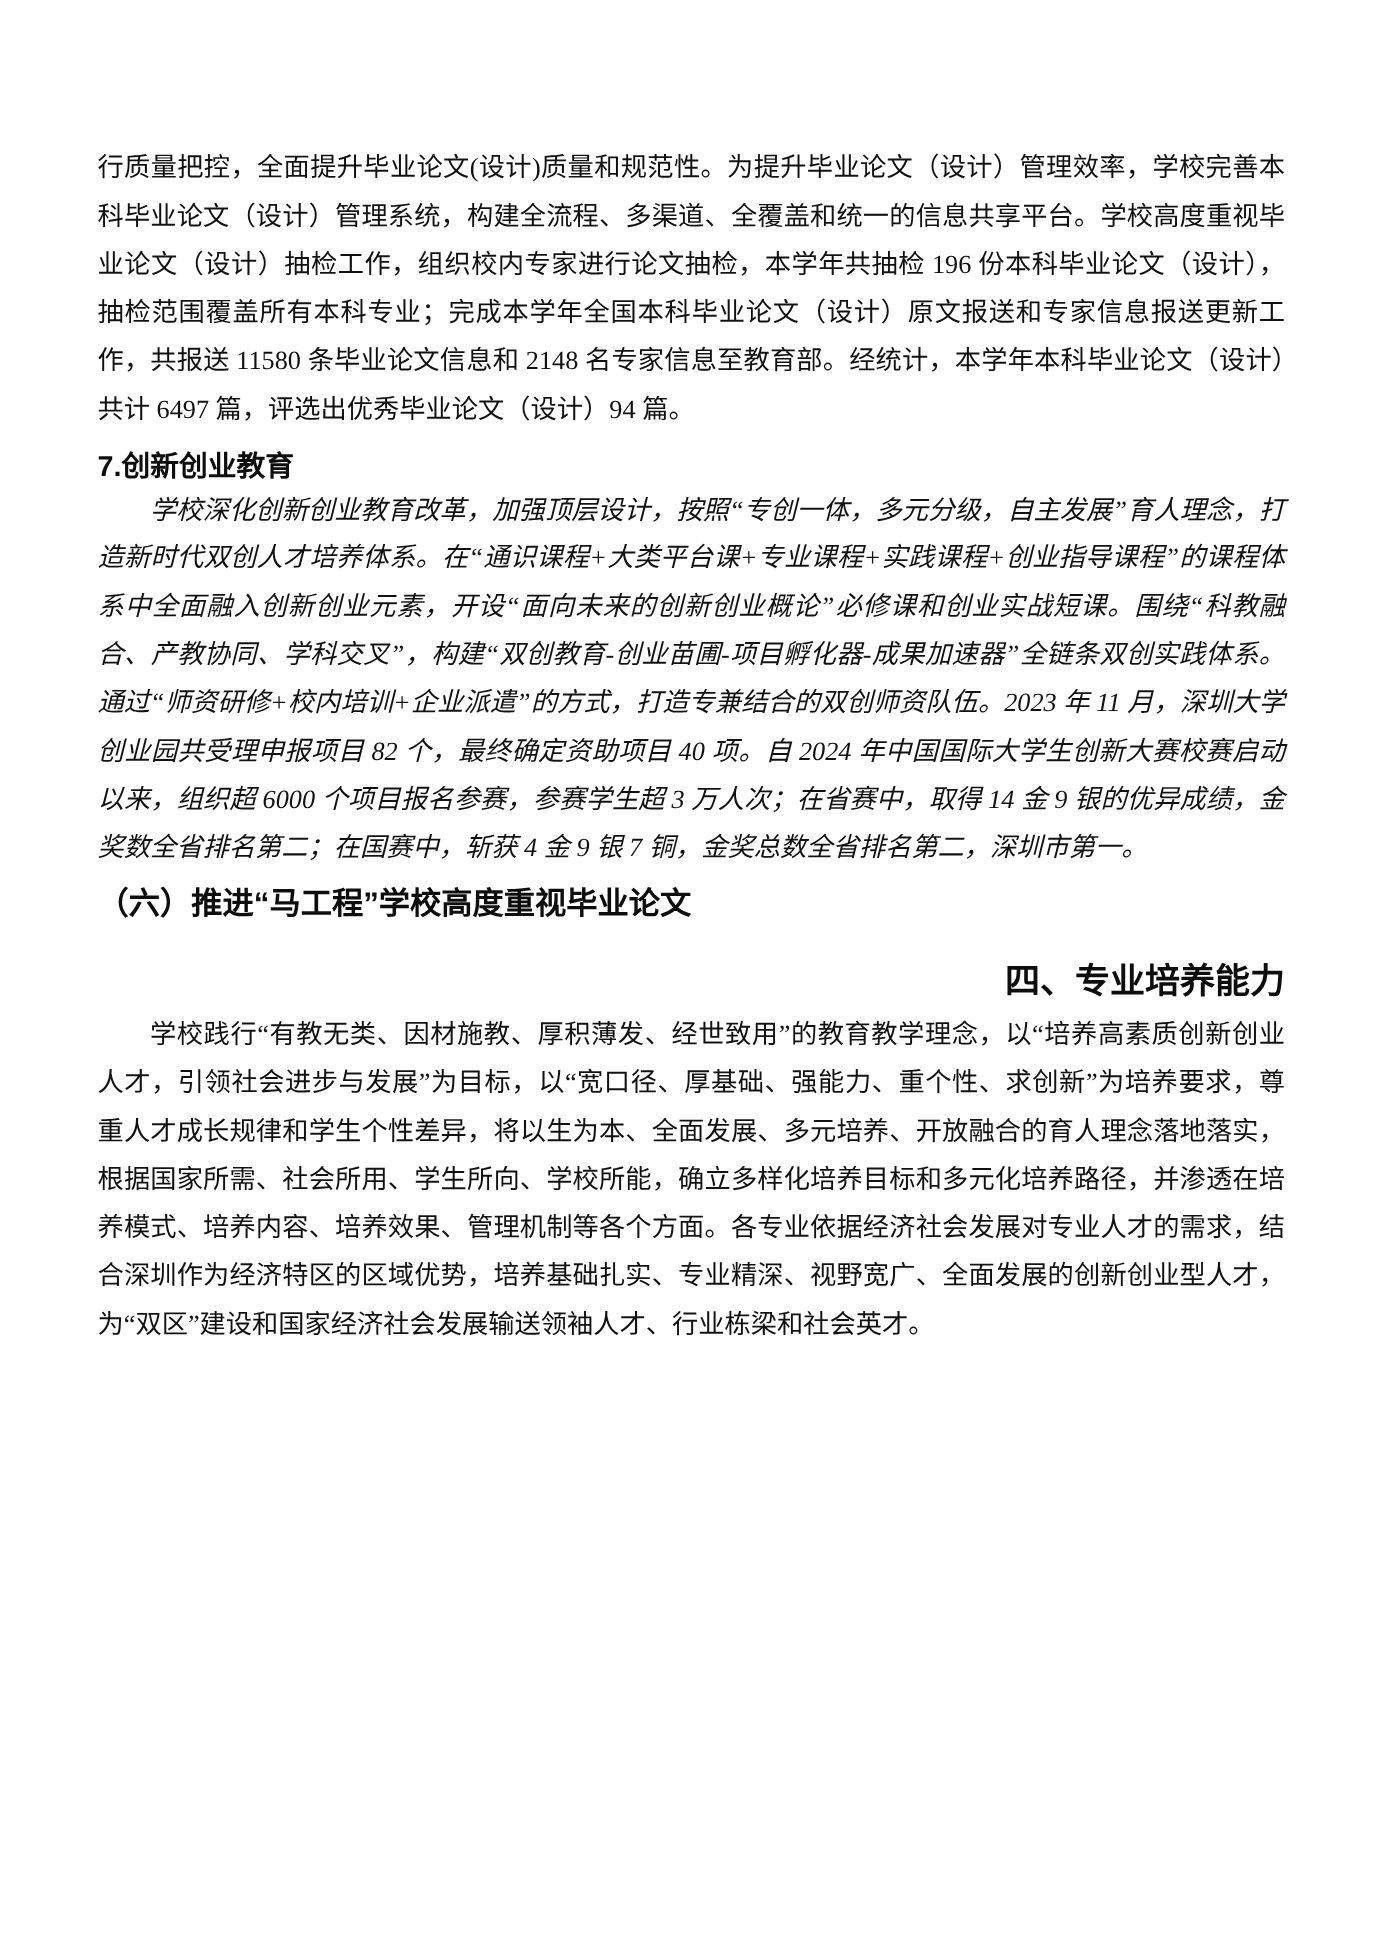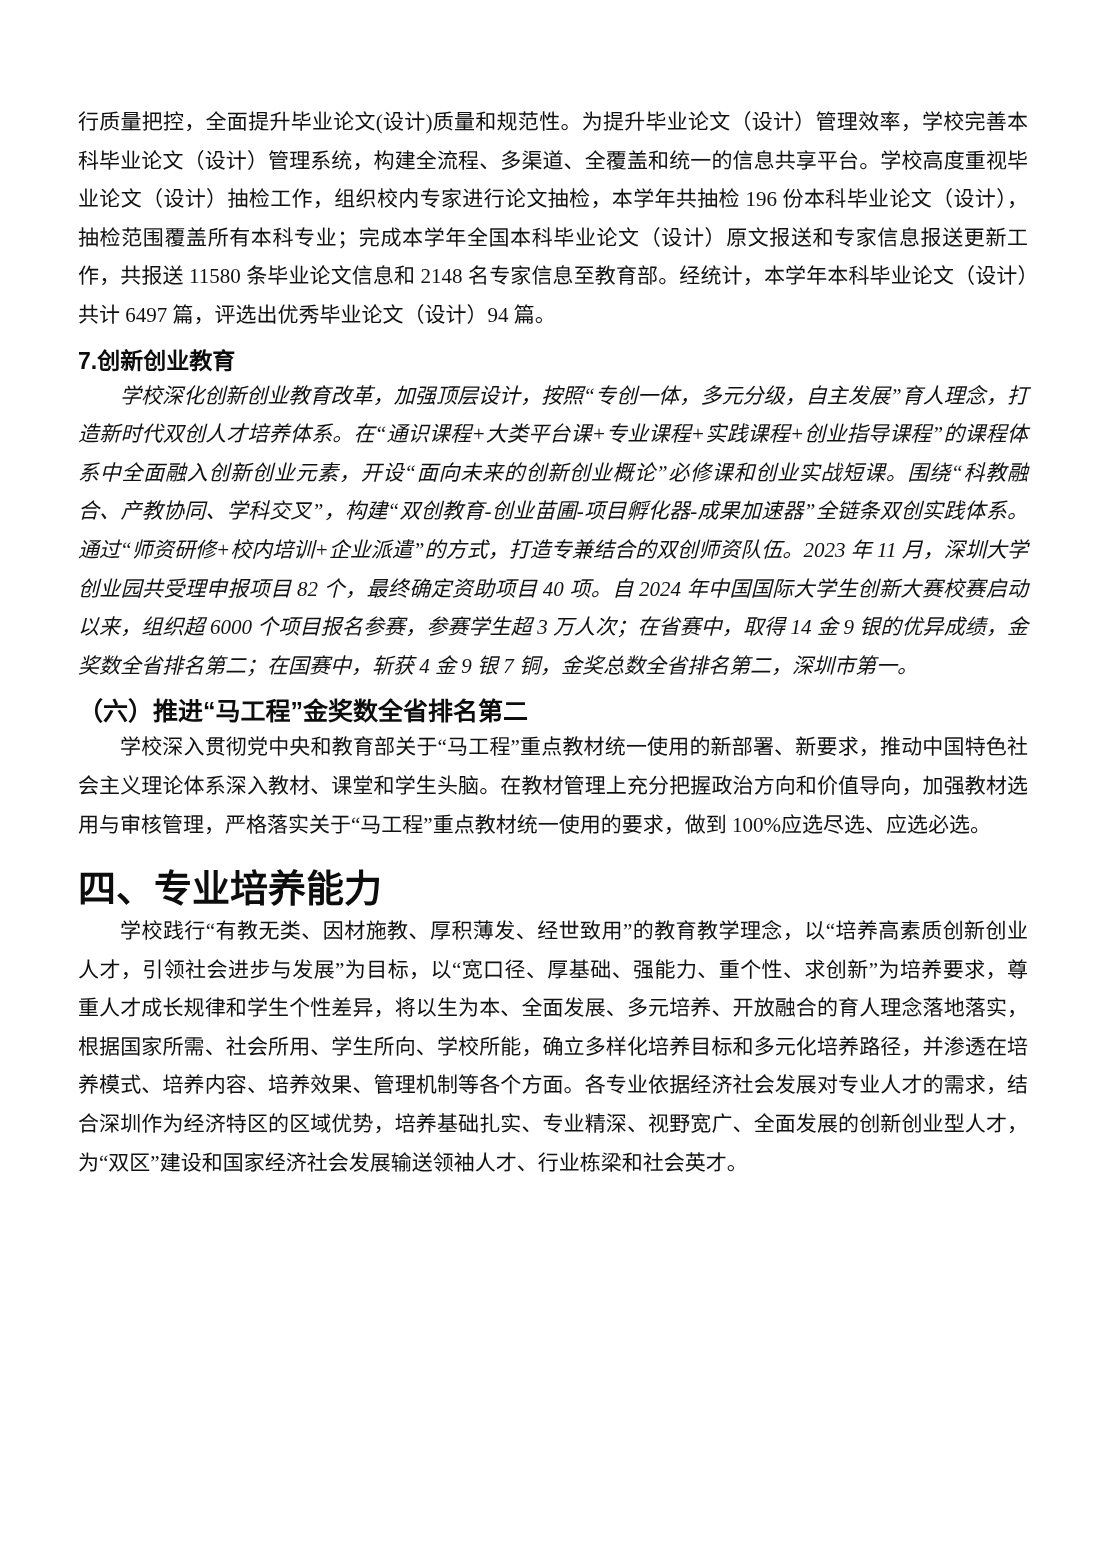--- a/index.html
+++ b/index.html
@@ -4,21 +4,21 @@
 <style>
   html, body {
     margin: 0;
     padding: 0;
     background: #ffffff;
   }
   .page {
     position: relative;
     width: 1102px;
     height: 1261px;
-    margin: 0 auto;
+    margin: 12px auto;
     background: #ffffff;
     overflow: hidden;
     color: #111111;
   }
   .content {
     padding: 103px 74px 0 78px;
   }
   p.body {
     margin: 0;
     font-family: "Liberation Serif", "DejaVu Serif", serif;
@@ -46,23 +46,23 @@
     font-size: 25px;
     line-height: 34px;
     color: #0d0d0d;
   }
   h2.h-section.sec-ma { margin-top: 9px; }
   h2.h-section.sec-goal { margin-top: 20px; }
   h1.h-chapter {
     margin: 22px 0 0 0;
     font-family: "Liberation Sans", "DejaVu Sans", sans-serif;
     font-weight: 800;
-    font-size: 38px;
+    font-size: 28px;
     line-height: 46px;
-    text-align: left;
+    text-align: right;
     color: #0d0d0d;
   }
   .mt-para  { margin-top: 17px; font-style: italic; }
   .mt-para2 { margin-top: 12px; }
   .mt-para3 { margin-top: 16px; }
   .page-number {
     position: absolute;
     left: 0;
     right: 0;
     top: 1441px;
@@ -87,23 +87,22 @@
 
 <div class="page">
   <div class="content">
 
     <p class="body">行质量把控，全面提升毕业论文(设计)质量和规范性。为提升毕业论文（设计）管理效率，学校完善本科毕业论文（设计）管理系统，构建全流程、多渠道、全覆盖和统一的信息共享平台。学校高度重视毕业论文（设计）抽检工作，组织校内专家进行论文抽检，本学年共抽检 196 份本科毕业论文（设计），抽检范围覆盖所有本科专业；完成本学年全国本科毕业论文（设计）原文报送和专家信息报送更新工作，共报送 11580 条毕业论文信息和 2148 名专家信息至教育部。经统计，本学年本科毕业论文（设计）共计 6497 篇，评选出优秀毕业论文（设计）94 篇。</p>
 
     <h3 class="h-num">7.创新创业教育</h3>
 
     <p class="body ind mt-para">学校深化创新创业教育改革，加强顶层设计，按照“专创一体，多元分级，自主发展”育人理念，打造新时代双创人才培养体系。在“通识课程+大类平台课+专业课程+实践课程+创业指导课程”的课程体系中全面融入创新创业元素，开设“面向未来的创新创业概论”必修课和创业实战短课。围绕“科教融合、产教协同、学科交叉”，构建“双创教育-创业苗圃-项目孵化器-成果加速器”全链条双创实践体系。通过“师资研修+校内培训+企业派遣”的方式，打造专兼结合的双创师资队伍。2023 年 11 月，深圳大学创业园共受理申报项目 82 个，最终确定资助项目 40 项。自 2024 年中国国际大学生创新大赛校赛启动以来，组织超 6000 个项目报名参赛，参赛学生超 3 万人次；在省赛中，取得 14 金 9 银的优异成绩，金奖数全省排名第二；在国赛中，斩获 4 金 9 银 7 铜，金奖总数全省排名第二，深圳市第一。</p>
 
-    <h2 class="h-section sec-ma">（六）推进“马工程”金奖数全省排名第二</h2>
+    <h2 class="h-section sec-ma">（六）推进“马工程”学校高度重视毕业论文</h2>
 
-    <p class="body ind mt-para2">学校深入贯彻党中央和教育部关于“马工程”重点教材统一使用的新部署、新要求，推动中国特色社会主义理论体系深入教材、课堂和学生头脑。在教材管理上充分把握政治方向和价值导向，加强教材选用与审核管理，严格落实关于“马工程”重点教材统一使用的要求，做到 100%应选尽选、应选必选。</p>
 
     <h1 class="h-chapter">四、专业培养能力</h1>
 
 
     <p class="body ind mt-para3">学校践行“有教无类、因材施教、厚积薄发、经世致用”的教育教学理念，以“培养高素质创新创业人才，引领社会进步与发展”为目标，以“宽口径、厚基础、强能力、重个性、求创新”为培养要求，尊重人才成长规律和学生个性差异，将以生为本、全面发展、多元培养、开放融合的育人理念落地落实，根据国家所需、社会所用、学生所向、学校所能，确立多样化培养目标和多元化培养路径，并渗透在培养模式、培养内容、培养效果、管理机制等各个方面。各专业依据经济社会发展对专业人才的需求，结合深圳作为经济特区的区域优势，培养基础扎实、专业精深、视野宽广、全面发展的创新创业型人才，为“双区”建设和国家经济社会发展输送领袖人才、行业栋梁和社会英才。</p>
 
   </div>
 
   <div class="page-number">13</div>
 

